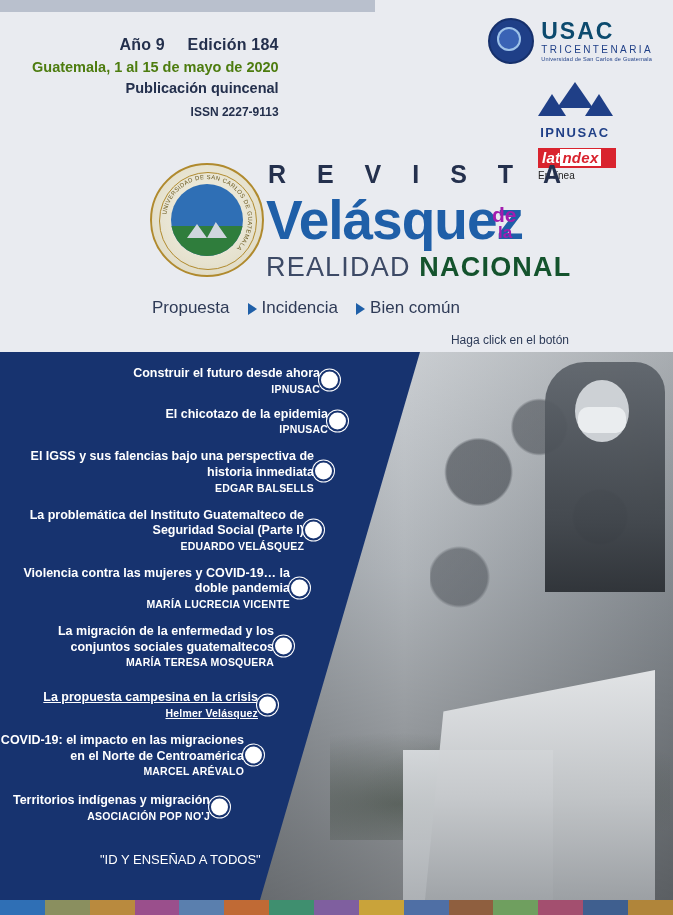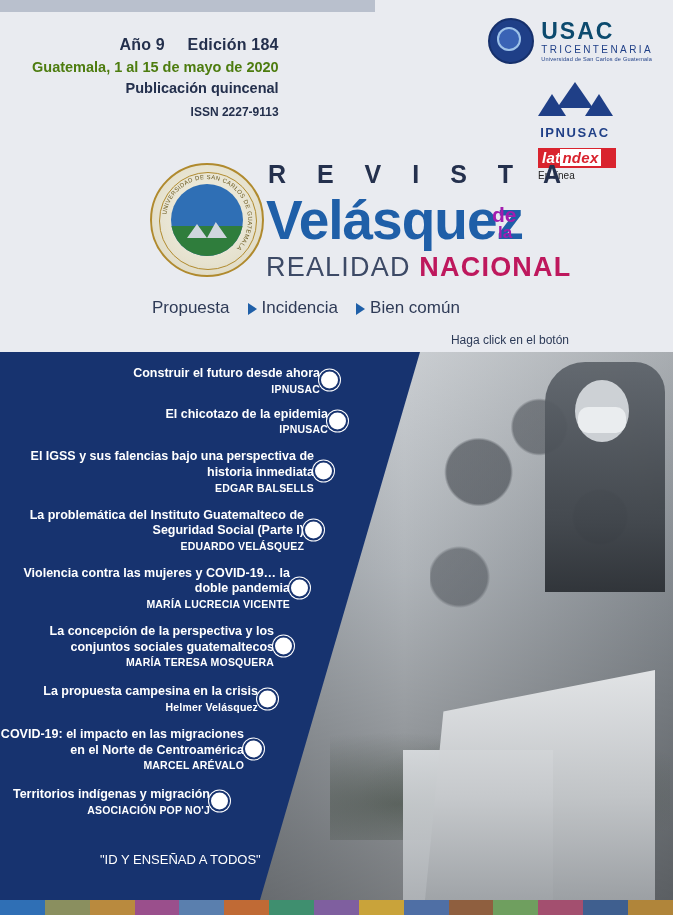--- a/index.html
+++ b/index.html
@@ -253,21 +253,21 @@
   }
   .de-la .la { font-size: 17px; display:block; margin-left: 6px;}
   .realidad {
     position: absolute;
     left: 266px;
     top: 252px;
     font-size: 27px;
     letter-spacing: 1.2px;
     color: #3d4a66;
   }
-  .realidad b { color: #be185d; font-weight: bold; margin-top: 8px; }
+  .realidad b { color: #14532d; font-weight: bold; margin-top: 8px; }
   .realidad .rl { font-weight: normal; }
 
   
   .navwords {
     position: absolute;
     left: 152px;
     top: 298px;
     display: flex;
     align-items: center;
     gap: 18px;
@@ -555,26 +555,26 @@
         <span class="toc-bullet" style="right:176px;"></span>
       </div>
 
       <div class="toc-item" style="margin-top:14px; padding-right:210px;">
         <div class="toc-title">Violencia contra las mujeres y COVID-19… la doble pandemia</div>
         <div class="toc-author">MARÍA LUCRECIA VICENTE</div>
         <span class="toc-bullet" style="right:190px;"></span>
       </div>
 
       <div class="toc-item" style="margin-top:14px; padding-right:226px;">
-        <div class="toc-title">La concepción de la perspectiva y los conjuntos sociales guatemaltecos</div>
+        <div class="toc-title">La migración de la enfermedad y los conjuntos sociales guatemaltecos</div>
         <div class="toc-author">MARÍA TERESA MOSQUERA</div>
         <span class="toc-bullet" style="right:206px;"></span>
       </div>
 
-      <div class="toc-item" style="margin-top:16px; padding-right:242px;">
+      <div class="toc-item" style="margin-top:22px; padding-right:242px;text-decoration:underline;">
         <div class="toc-title">La propuesta campesina en la crisis</div>
         <div class="toc-author">Helmer Velásquez</div>
         <span class="toc-bullet" style="right:222px;"></span>
       </div>
 
       <div class="toc-item" style="margin-top:14px; padding-right:256px;">
         <div class="toc-title">COVID-19: el impacto en las migraciones en el Norte de Centroamérica</div>
         <div class="toc-author">MARCEL ARÉVALO</div>
         <span class="toc-bullet" style="right:236px;"></span>
       </div>

